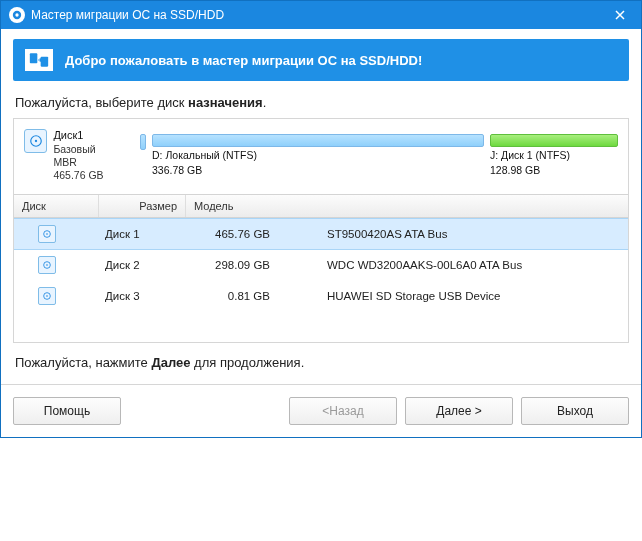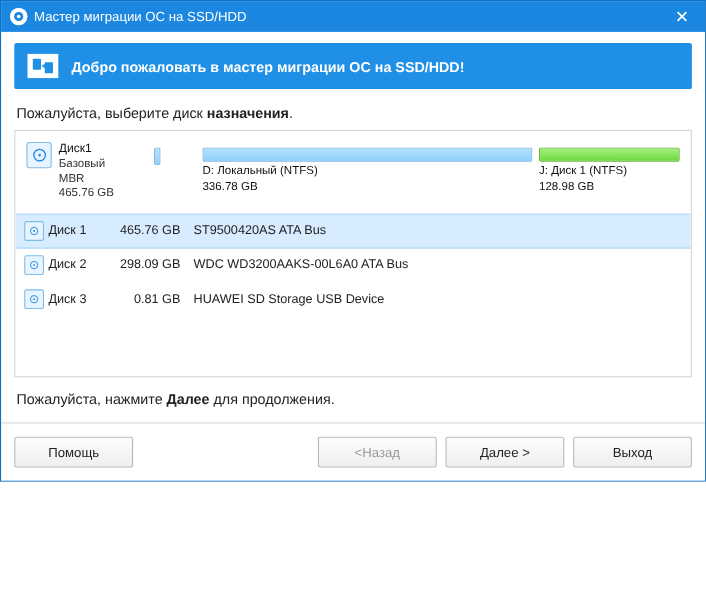--- a/index.html
+++ b/index.html
@@ -110,21 +110,21 @@
     background: linear-gradient(#b6e2ff, #8fd0fb);
     border-radius: 2px;
     position: relative;
   }
   .part.green .bar {
     border-color: #5fbf3c;
     background: linear-gradient(#a8ef7e, #6ed93f);
   }
   .part .plabel { font-size: 10.5px; color: #111; margin-top: 2px; line-height: 1.25; white-space: nowrap;}
   .part.p0 { flex: 0 0 6px; }
-  .part.p1 { flex: 1 1 auto; margin-left: 32px; }
+  .part.p1 { flex: 1 1 auto; }
   .part.p2 { flex: 0 0 128px; }
 
   .thead {
     display: flex;
     background: linear-gradient(#fcfcfc, #ececec);
     border-top: 1px solid #d4d4d4;
     border-bottom: 1px solid #d4d4d4;
     font-size: 11px;
     color: #333;
   }
@@ -134,23 +134,24 @@
   }
   .col.c1 { width: 68px; }
   .col.c2 { width: 70px; text-align: right; }
   .col.c3 { flex: 1; border-right: none; }
 
   .tbody { flex: 1; overflow: auto; }
   .row {
     display: flex;
     align-items: center;
     font-size: 11.5px;
-    padding: 6px 8px;
+    padding: 6px 24px;
     border-bottom: 1px solid transparent;
     cursor: pointer;
+    gap: 45px;
   }
   .row.selected {
     background: #d7ecff;
     border-top: 1px solid #a9d5f7;
     border-bottom: 1px solid #a9d5f7;
   }
   .row .ricon {
     width: 16px; height: 16px; margin-right: 4px;
     background: #e8f4ff;
     border: 1px solid #7fbce8;
@@ -255,20 +256,25 @@
             <div class="plabel">336.78 GB</div>
           </div>
           <div class="part p2 green">
             <div class="bar"></div>
             <div class="plabel">J: Диск 1 (NTFS)</div>
             <div class="plabel">128.98 GB</div>
           </div>
         </div>
       </div>
 
+      <div class="thead">
+        <div class="col c1">Диск</div>
+        <div class="col c2">Размер</div>
+        <div class="col c3">Модель</div>
+      </div>
 
       <div class="tbody" id="tbody">
           <div class="row selected">
             <span class="ricon">
               <svg viewBox="0 0 24 24">
                 <circle cx="12" cy="12" r="8" fill="none" stroke="#1b87e0" stroke-width="2"></circle>
                 <circle cx="12" cy="12" r="2" fill="#1b87e0"></circle>
               </svg>
             </span>
             <span class="c1">Диск 1</span>

